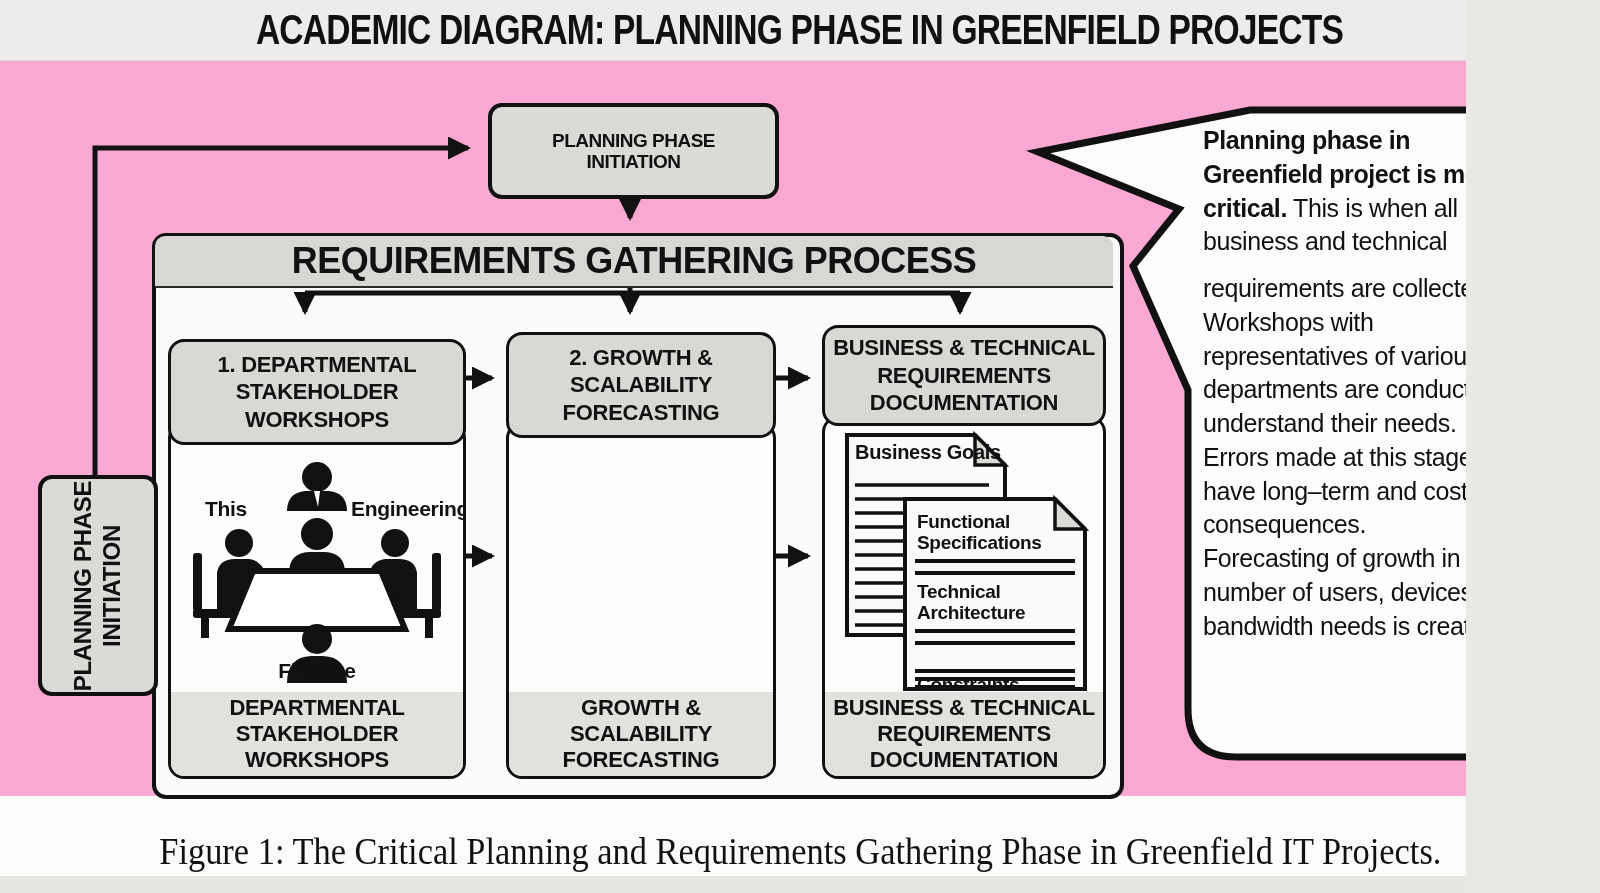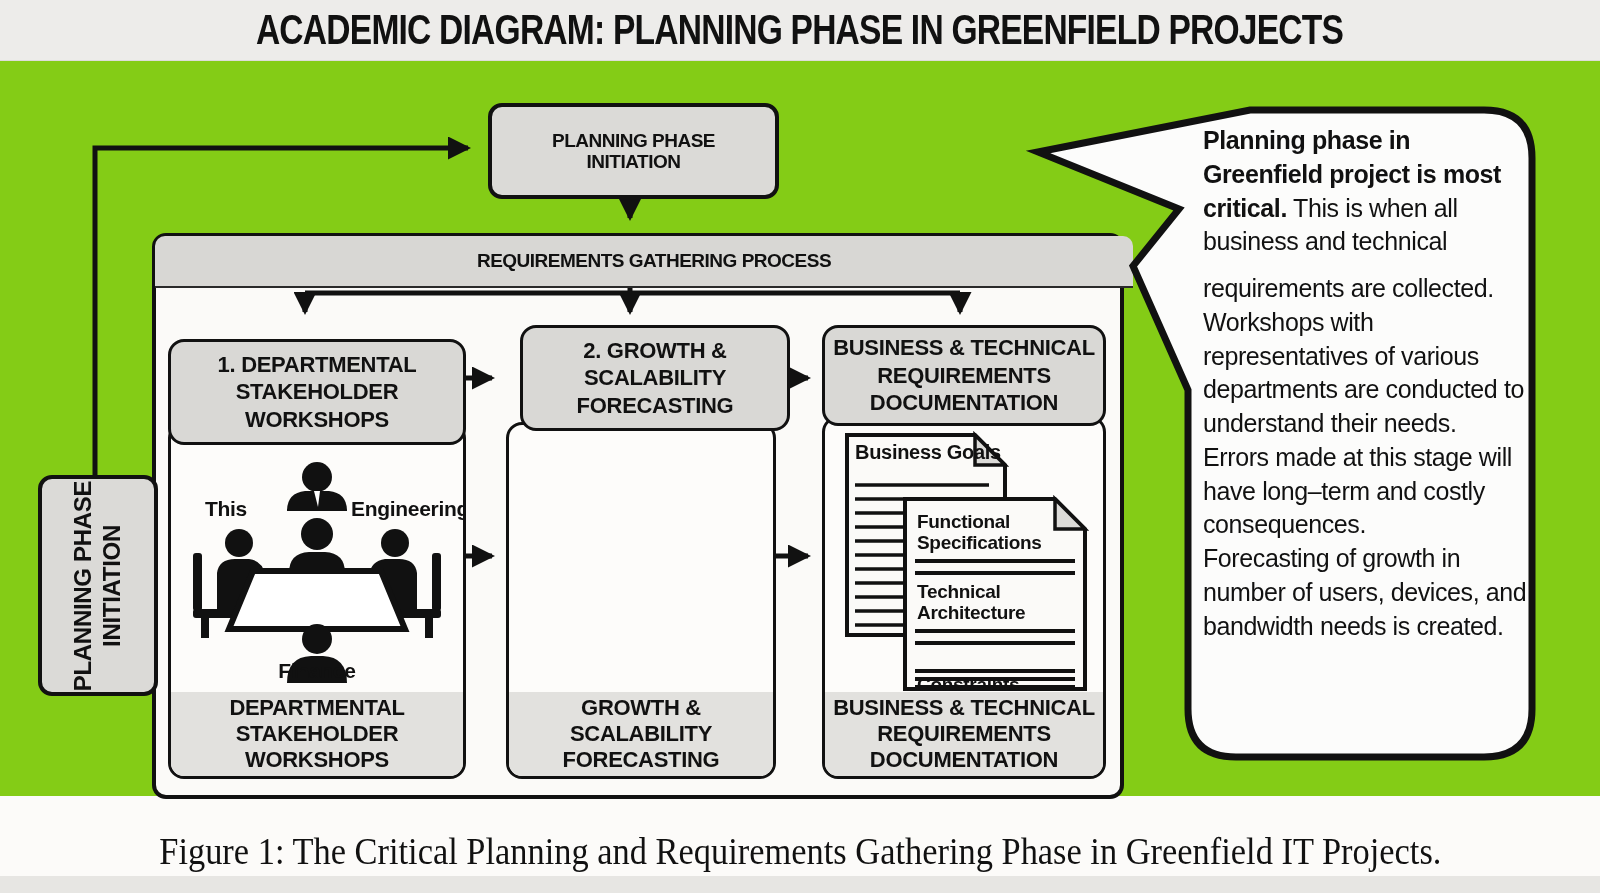--- a/index.html
+++ b/index.html
@@ -1,16 +1,16 @@
 <!DOCTYPE html>
 <html><head>
 <meta charset="utf-8">
 <style>
   html,body{margin:0;padding:0;background:#e9e8e5;}
-  #stage{position:relative;width:1600px;height:893px;background:#84cc16;overflow:hidden;
+  #stage{position:relative;width:1466px;height:893px;background:#f9a8d4;overflow:hidden;
          font-family:"Liberation Sans",sans-serif;color:#111;}
   .abs{position:absolute;}
   .prelines{white-space:pre-line;}
   .center{display:flex;align-items:center;justify-content:center;text-align:center;}
 
   
   #title-band{left:0;top:0;width:1600px;height:60px;background:#edecea;border-bottom:1px solid #dddcd9;}
   #title-band .t{font-weight:bold;font-size:42px;letter-spacing:-1px;transform:scaleX(.8);transform-origin:center;white-space:nowrap;}
 
   
@@ -18,32 +18,32 @@
   #node-top{left:488px;top:103px;width:283px;height:88px;font-size:19px;line-height:1.12;letter-spacing:-.5px;}
   #node-left{left:38px;top:475px;width:112px;height:213px;}
   #node-left .rot{position:absolute;left:50%;top:50%;width:220px;height:70px;
       transform:translate(-50%,-50%) rotate(-90deg);display:flex;flex-direction:column;
       align-items:center;justify-content:center;font-weight:bold;font-size:24px;line-height:1.2;letter-spacing:-.3px;text-align:center;}
 
   
   #req-container{left:152px;top:233px;width:964px;height:558px;background:#fbfaf8;
       border:4px solid #111;border-radius:14px;}
   #req-band{left:155px;top:236px;width:958px;height:50px;background:#d8d7d4;
-      border-bottom:2px solid #2a2a2a;border-radius:10px 10px 0 0;font-weight:bold;font-size:19px;letter-spacing:-.5px;padding-left:20px;}
+      border-bottom:2px solid #2a2a2a;border-radius:10px 10px 0 0;font-weight:bold;font-size:36px;letter-spacing:-.5px;}
 
   .col-header{background:#d9d8d5;border:3.5px solid #111;border-radius:16px;font-weight:bold;
       font-size:22px;line-height:1.25;letter-spacing:-.3px;z-index:3;}
   .col-content{background:#fdfcfa;border:3.5px solid #111;border-radius:16px;overflow:hidden;z-index:2;}
   .col-caption{position:absolute;left:0;right:0;bottom:0;height:84px;background:#e2e1de;
       font-weight:bold;font-size:22px;line-height:1.18;letter-spacing:-.3px;}
 
   
   #col1-header{left:168px;top:339px;width:292px;height:100px;}
   #col1-content{left:168px;top:422px;width:292px;height:351px;}
-  #col2-header{left:506px;top:325px;width:264px;height:100px;margin-left:14px;}
+  #col2-header{left:506px;top:332px;width:264px;height:100px;}
   #col2-content{left:506px;top:422px;width:264px;height:351px;}
   #col3-header{left:822px;top:325px;width:278px;height:95px;}
   #col3-content{left:822px;top:416px;width:278px;height:357px;}
 
   .ws-label{position:absolute;font-weight:bold;font-size:21px;letter-spacing:-.3px;white-space:nowrap;}
 
   
   .icon-box{position:absolute;left:518px;width:116px;height:80px;background:#dcdbd8;border:3.5px solid #111;
       border-radius:16px;display:flex;flex-direction:column;align-items:center;justify-content:flex-end;padding-bottom:4px;box-sizing:border-box;}
   .icon-box .lbl{font-weight:bold;font-size:20px;letter-spacing:-.3px;}

